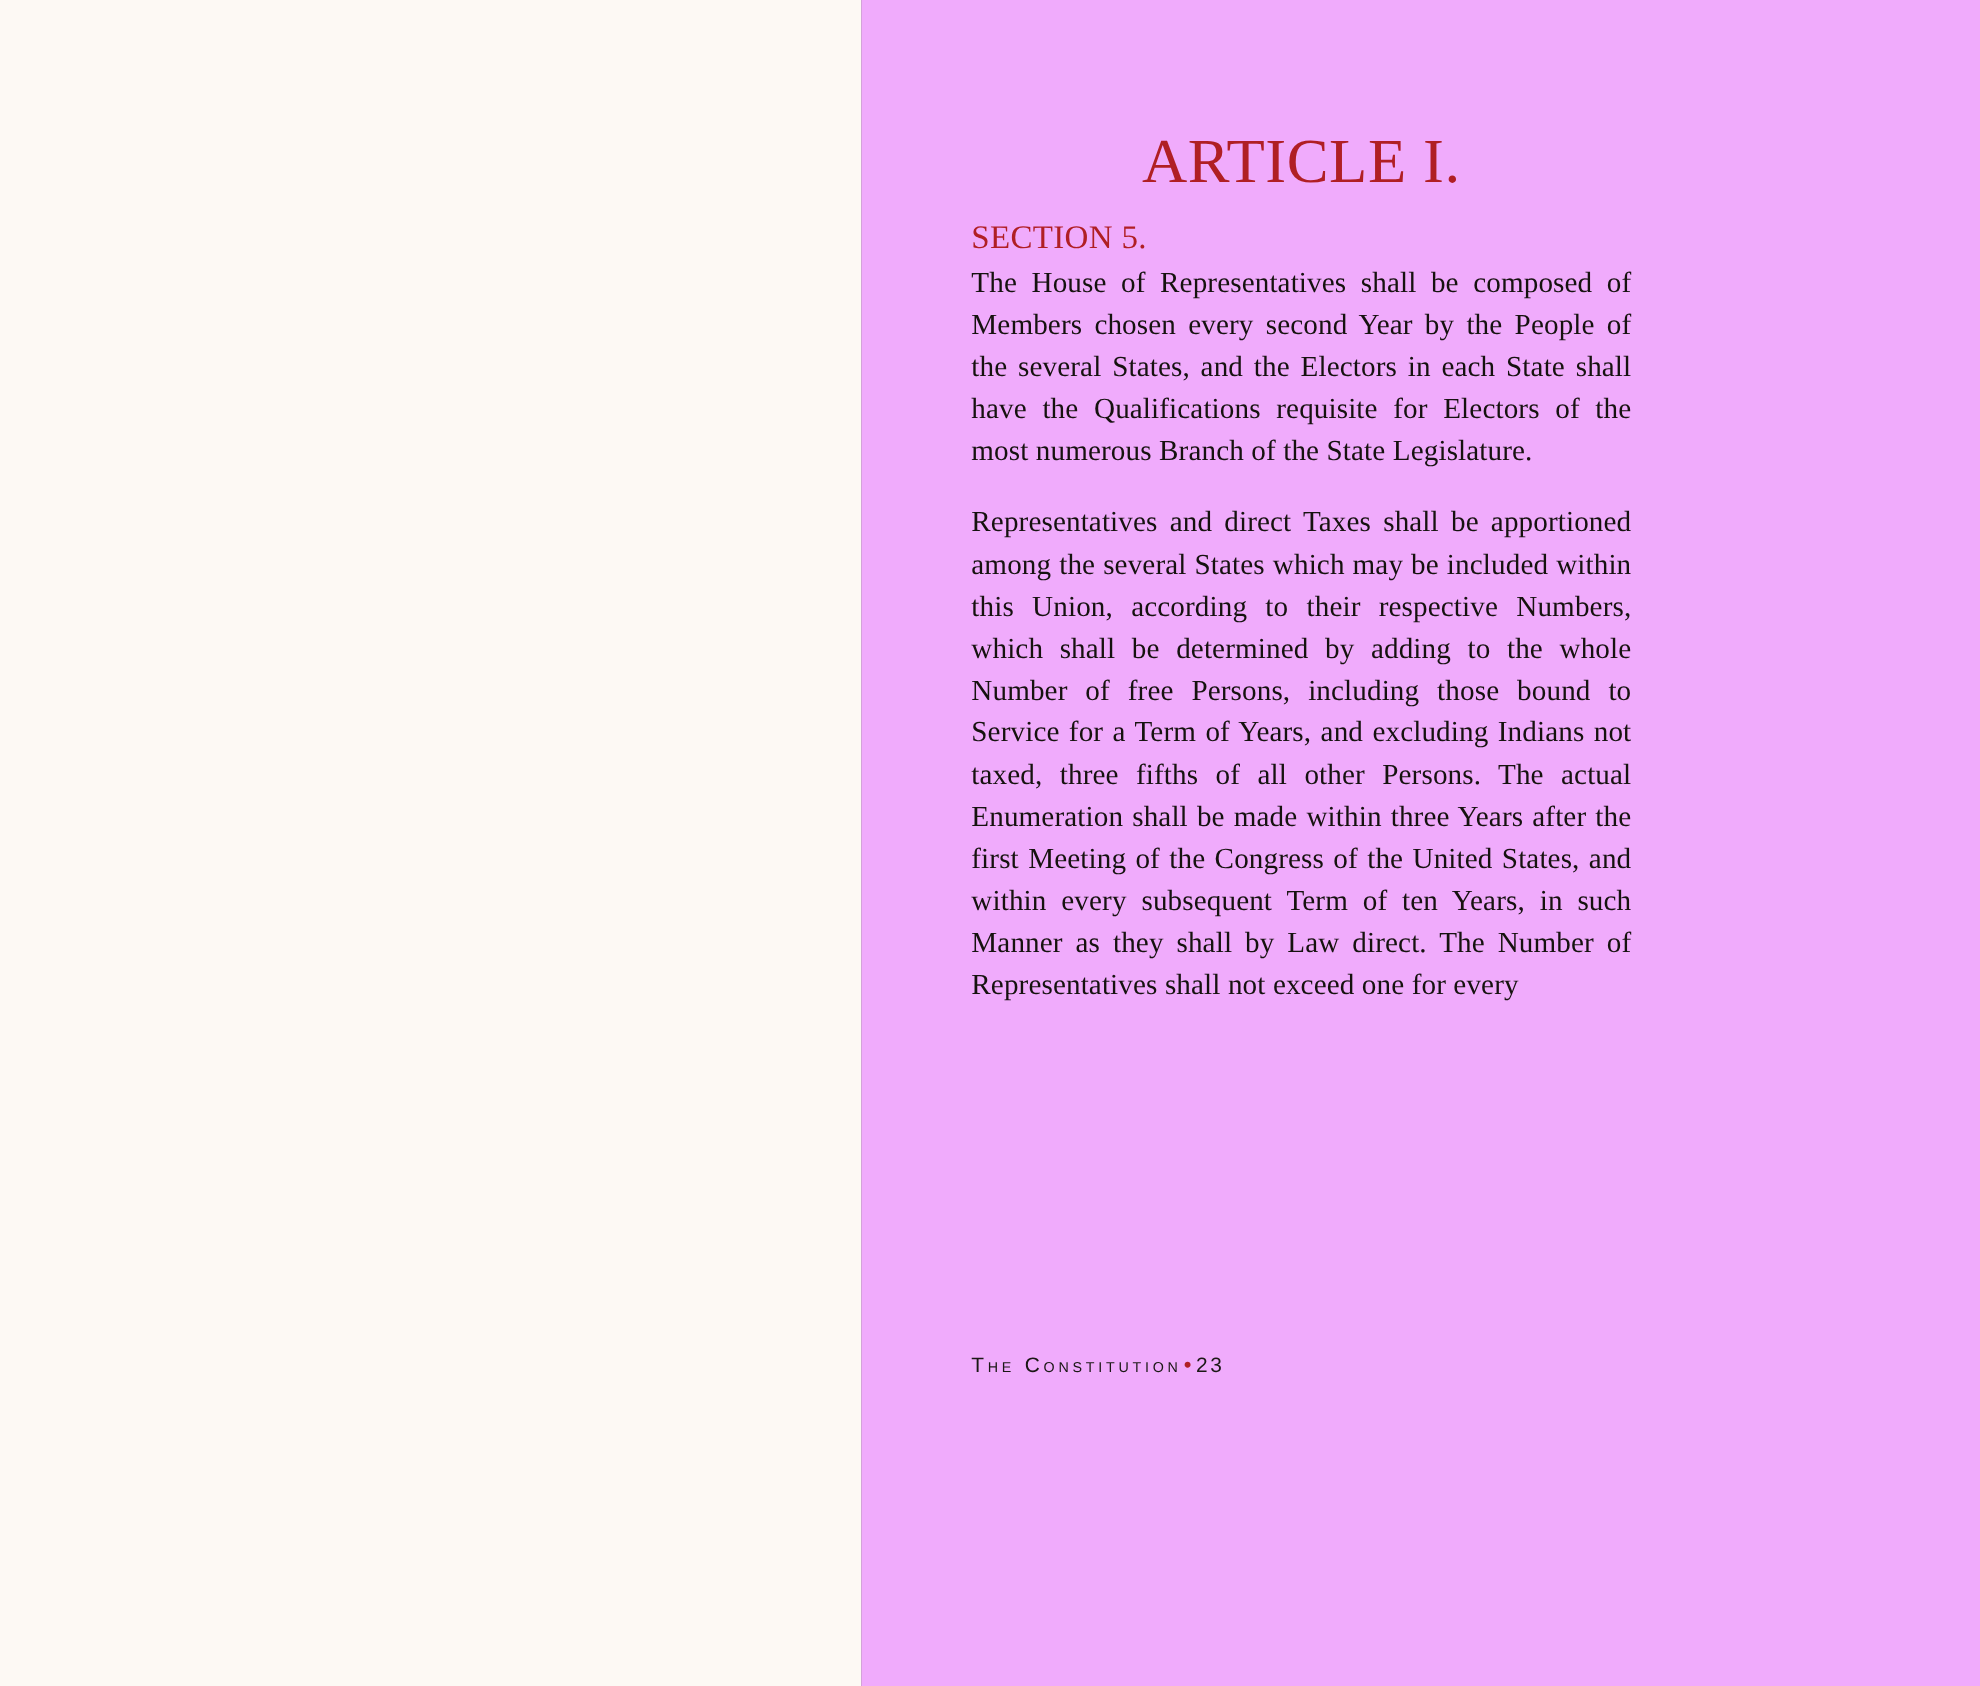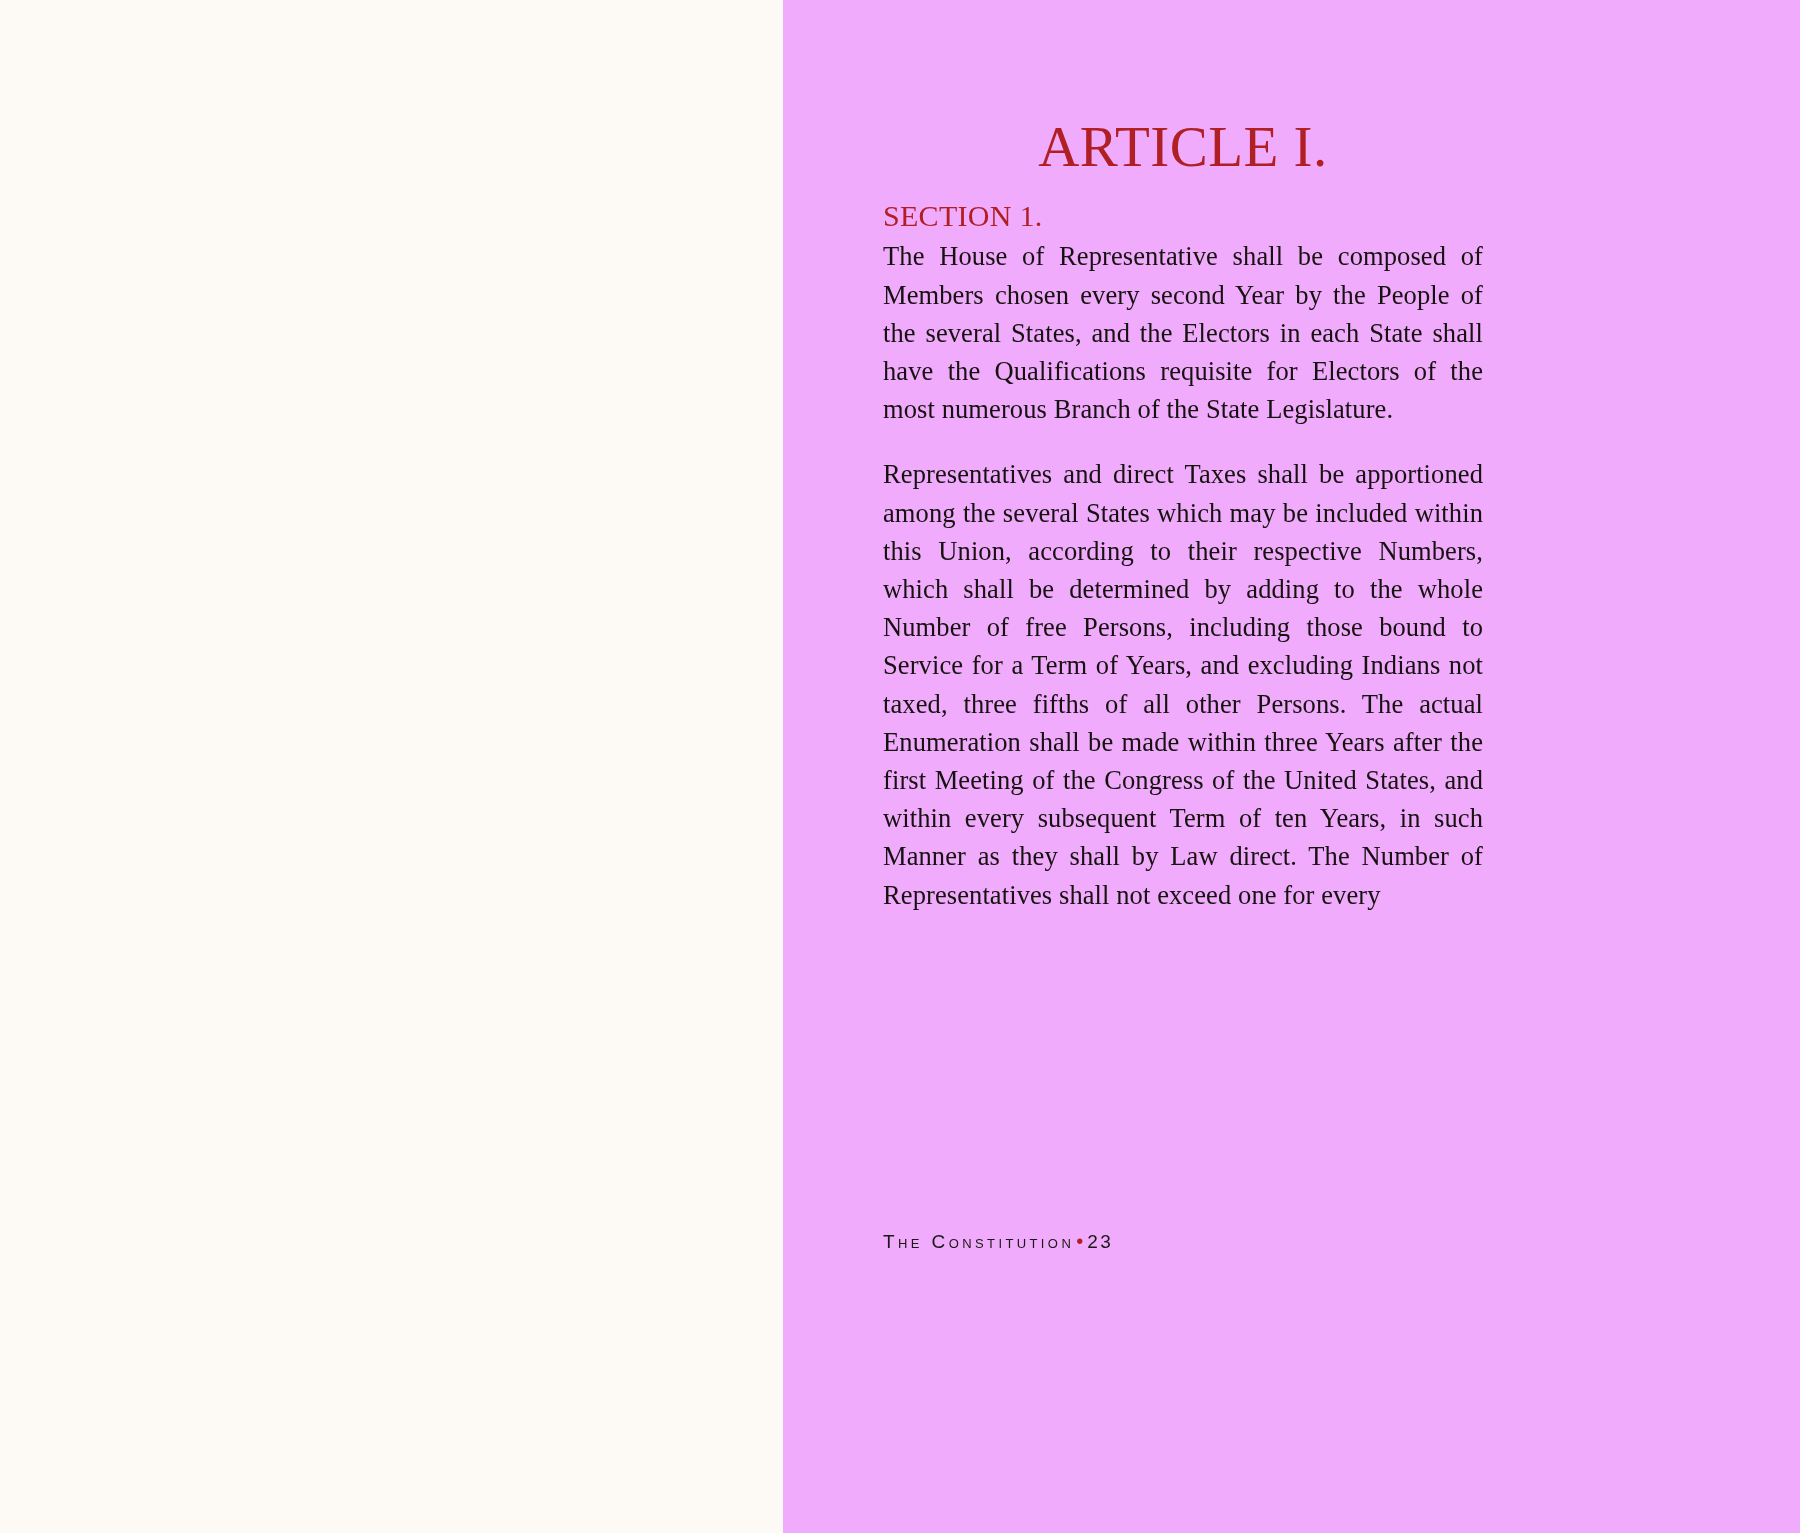--- a/index.html
+++ b/index.html
@@ -146,25 +146,25 @@
 
   <div class="gutter-rule"></div>
 
   <div class="page-right">
     <div class="content">
 
       <h1 class="article-title">ARTICLE I.</h1>
 
       <div class="body-block">
 
-        <div class="section-heading">SECTION 1.</div>
+        <div class="section-heading">SECTION 5.</div>
 
 
 
-        <p class="body-text">The House of Representative shall be composed of Members chosen every second Year by the People of the several States, and the Electors in each State shall have the Qualifications requisite for Electors of the most numerous Branch of the State Legislature.</p>
+        <p class="body-text">The House of Representatives shall be composed of Members chosen every second Year by the People of the several States, and the Electors in each State shall have the Qualifications requisite for Electors of the most numerous Branch of the State Legislature.</p>
 
 
         <p class="body-text">Representatives and direct Taxes shall be apportioned among the several States which may be included within this Union, according to their respective Numbers, which shall be determined by adding to the whole Number of free Persons, including those bound to Service for a Term of Years, and excluding Indians not taxed, three fifths of all other Persons. The actual Enumeration shall be made within three Years after the first Meeting of the Congress of the United States, and within every subsequent Term of ten Years, in such Manner as they shall by Law direct. The Number of Representatives shall not exceed one for every</p>
 
       </div>
 
       <div class="footer">
         <span class="footer-label">The Constitution</span><span class="footer-bullet">•</span><span class="footer-page">23</span>
       </div>
 

